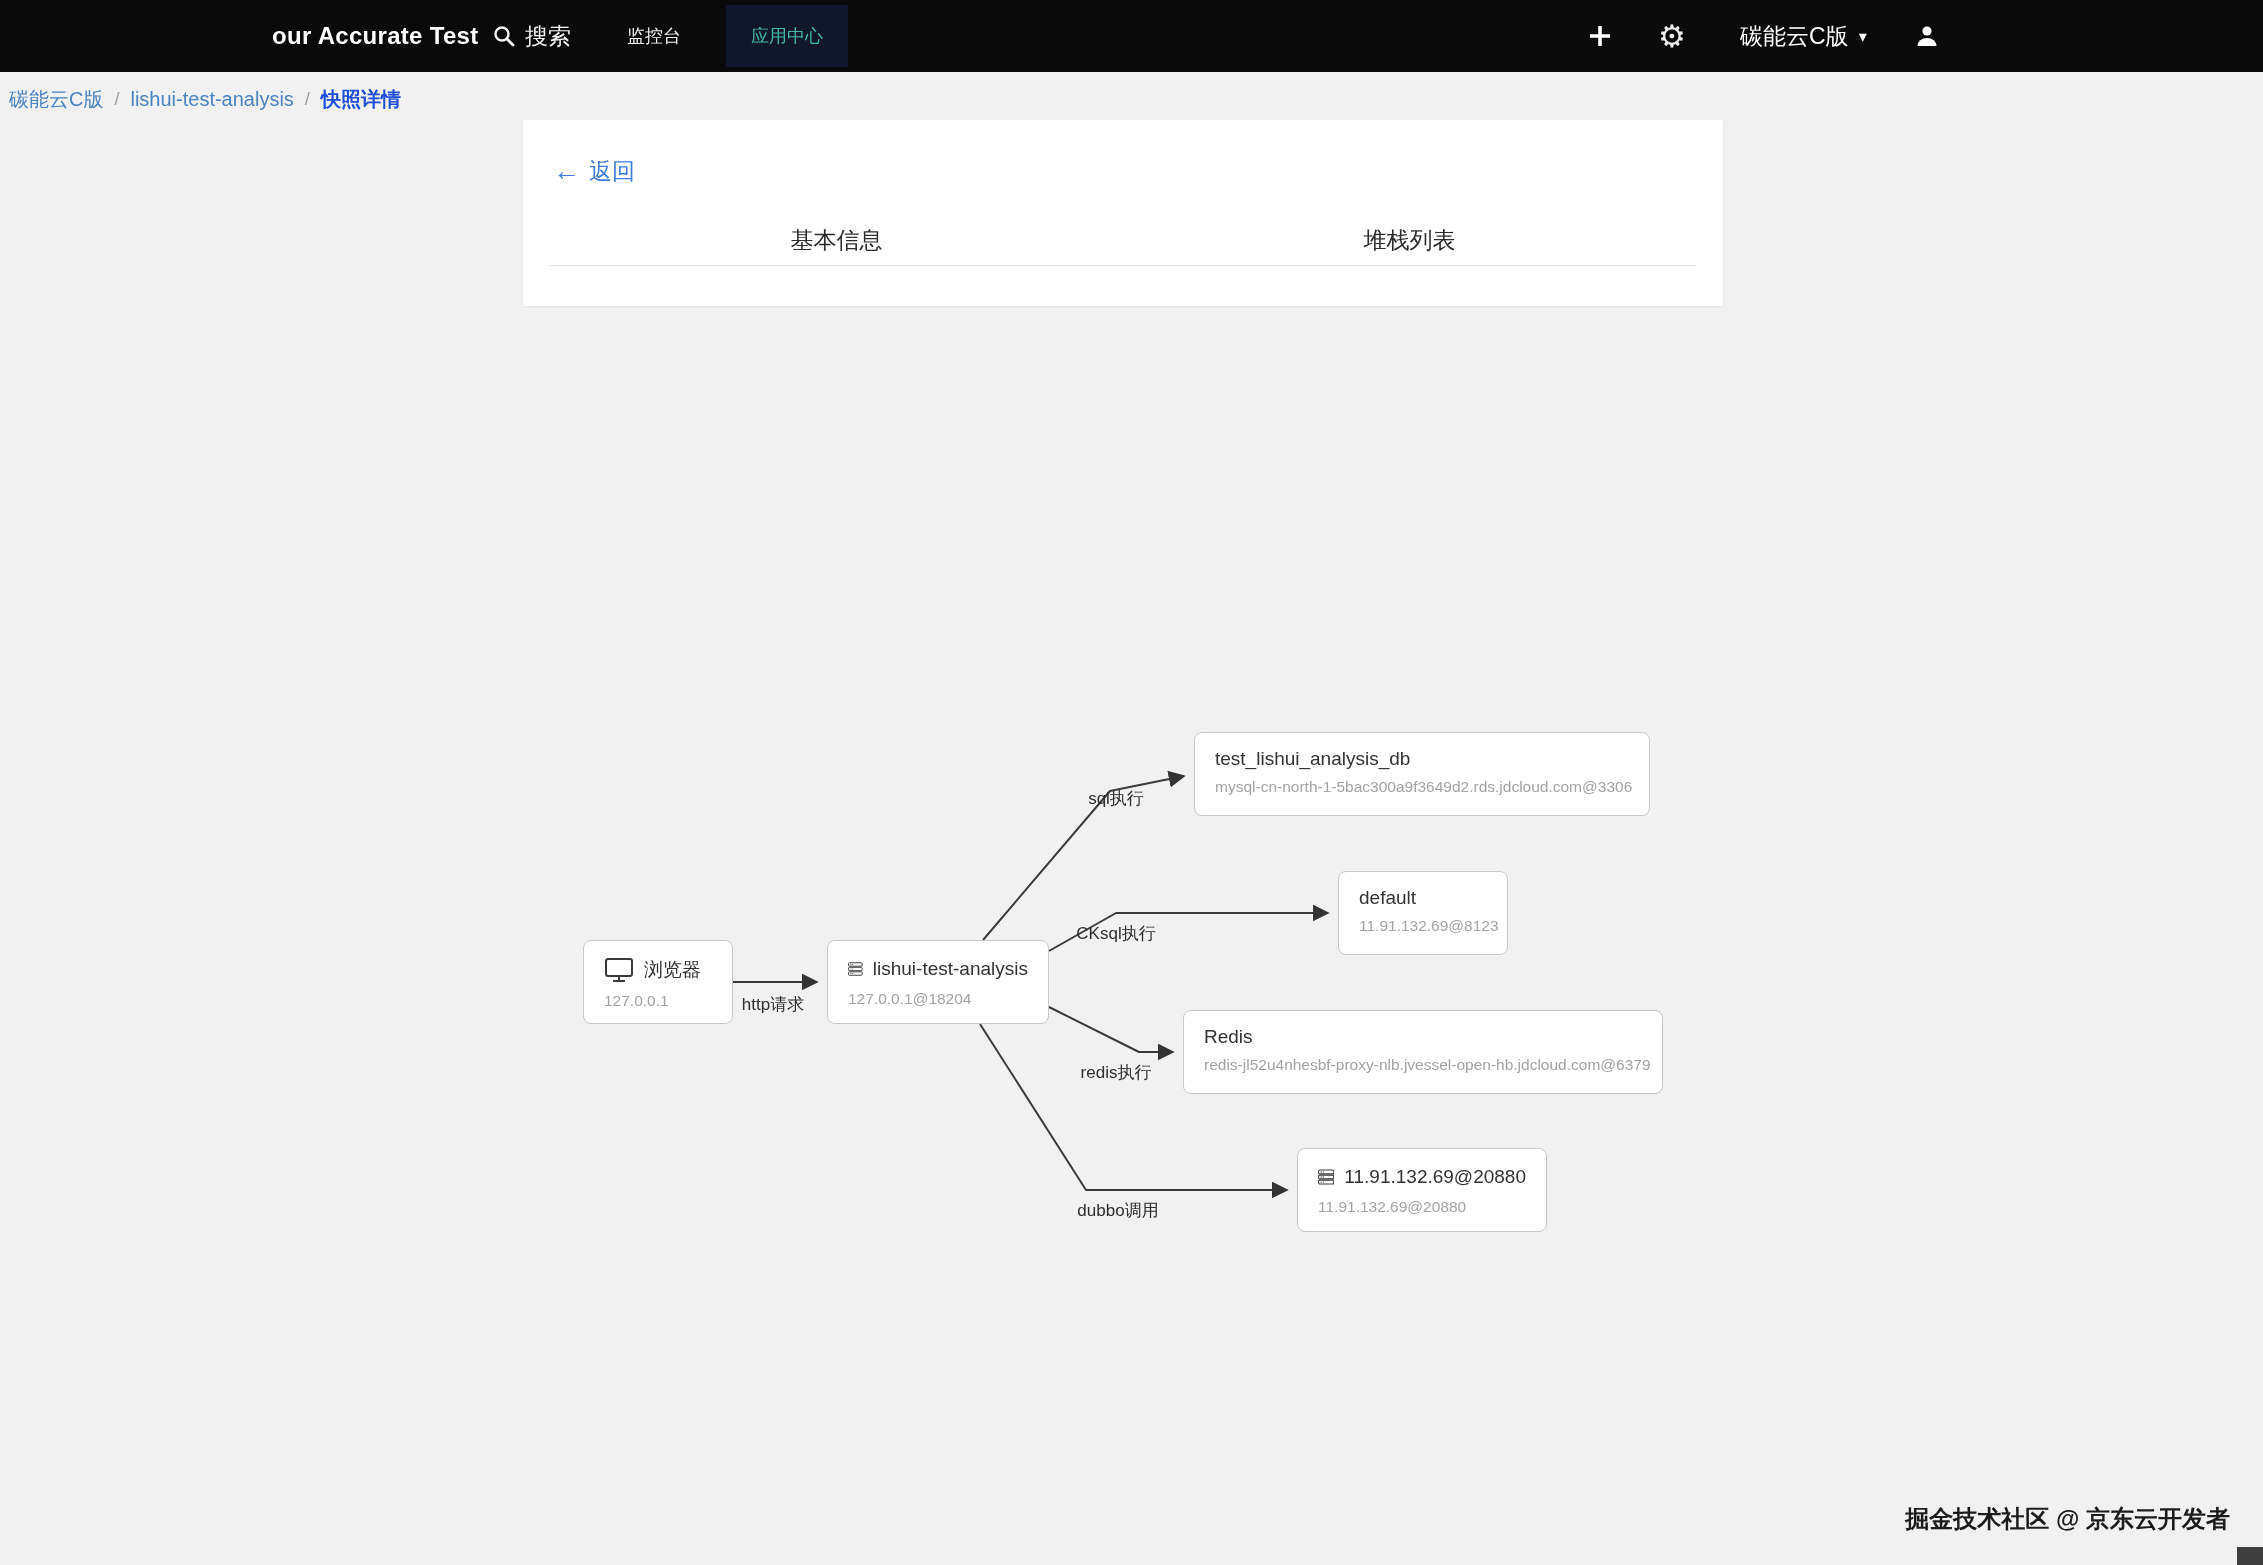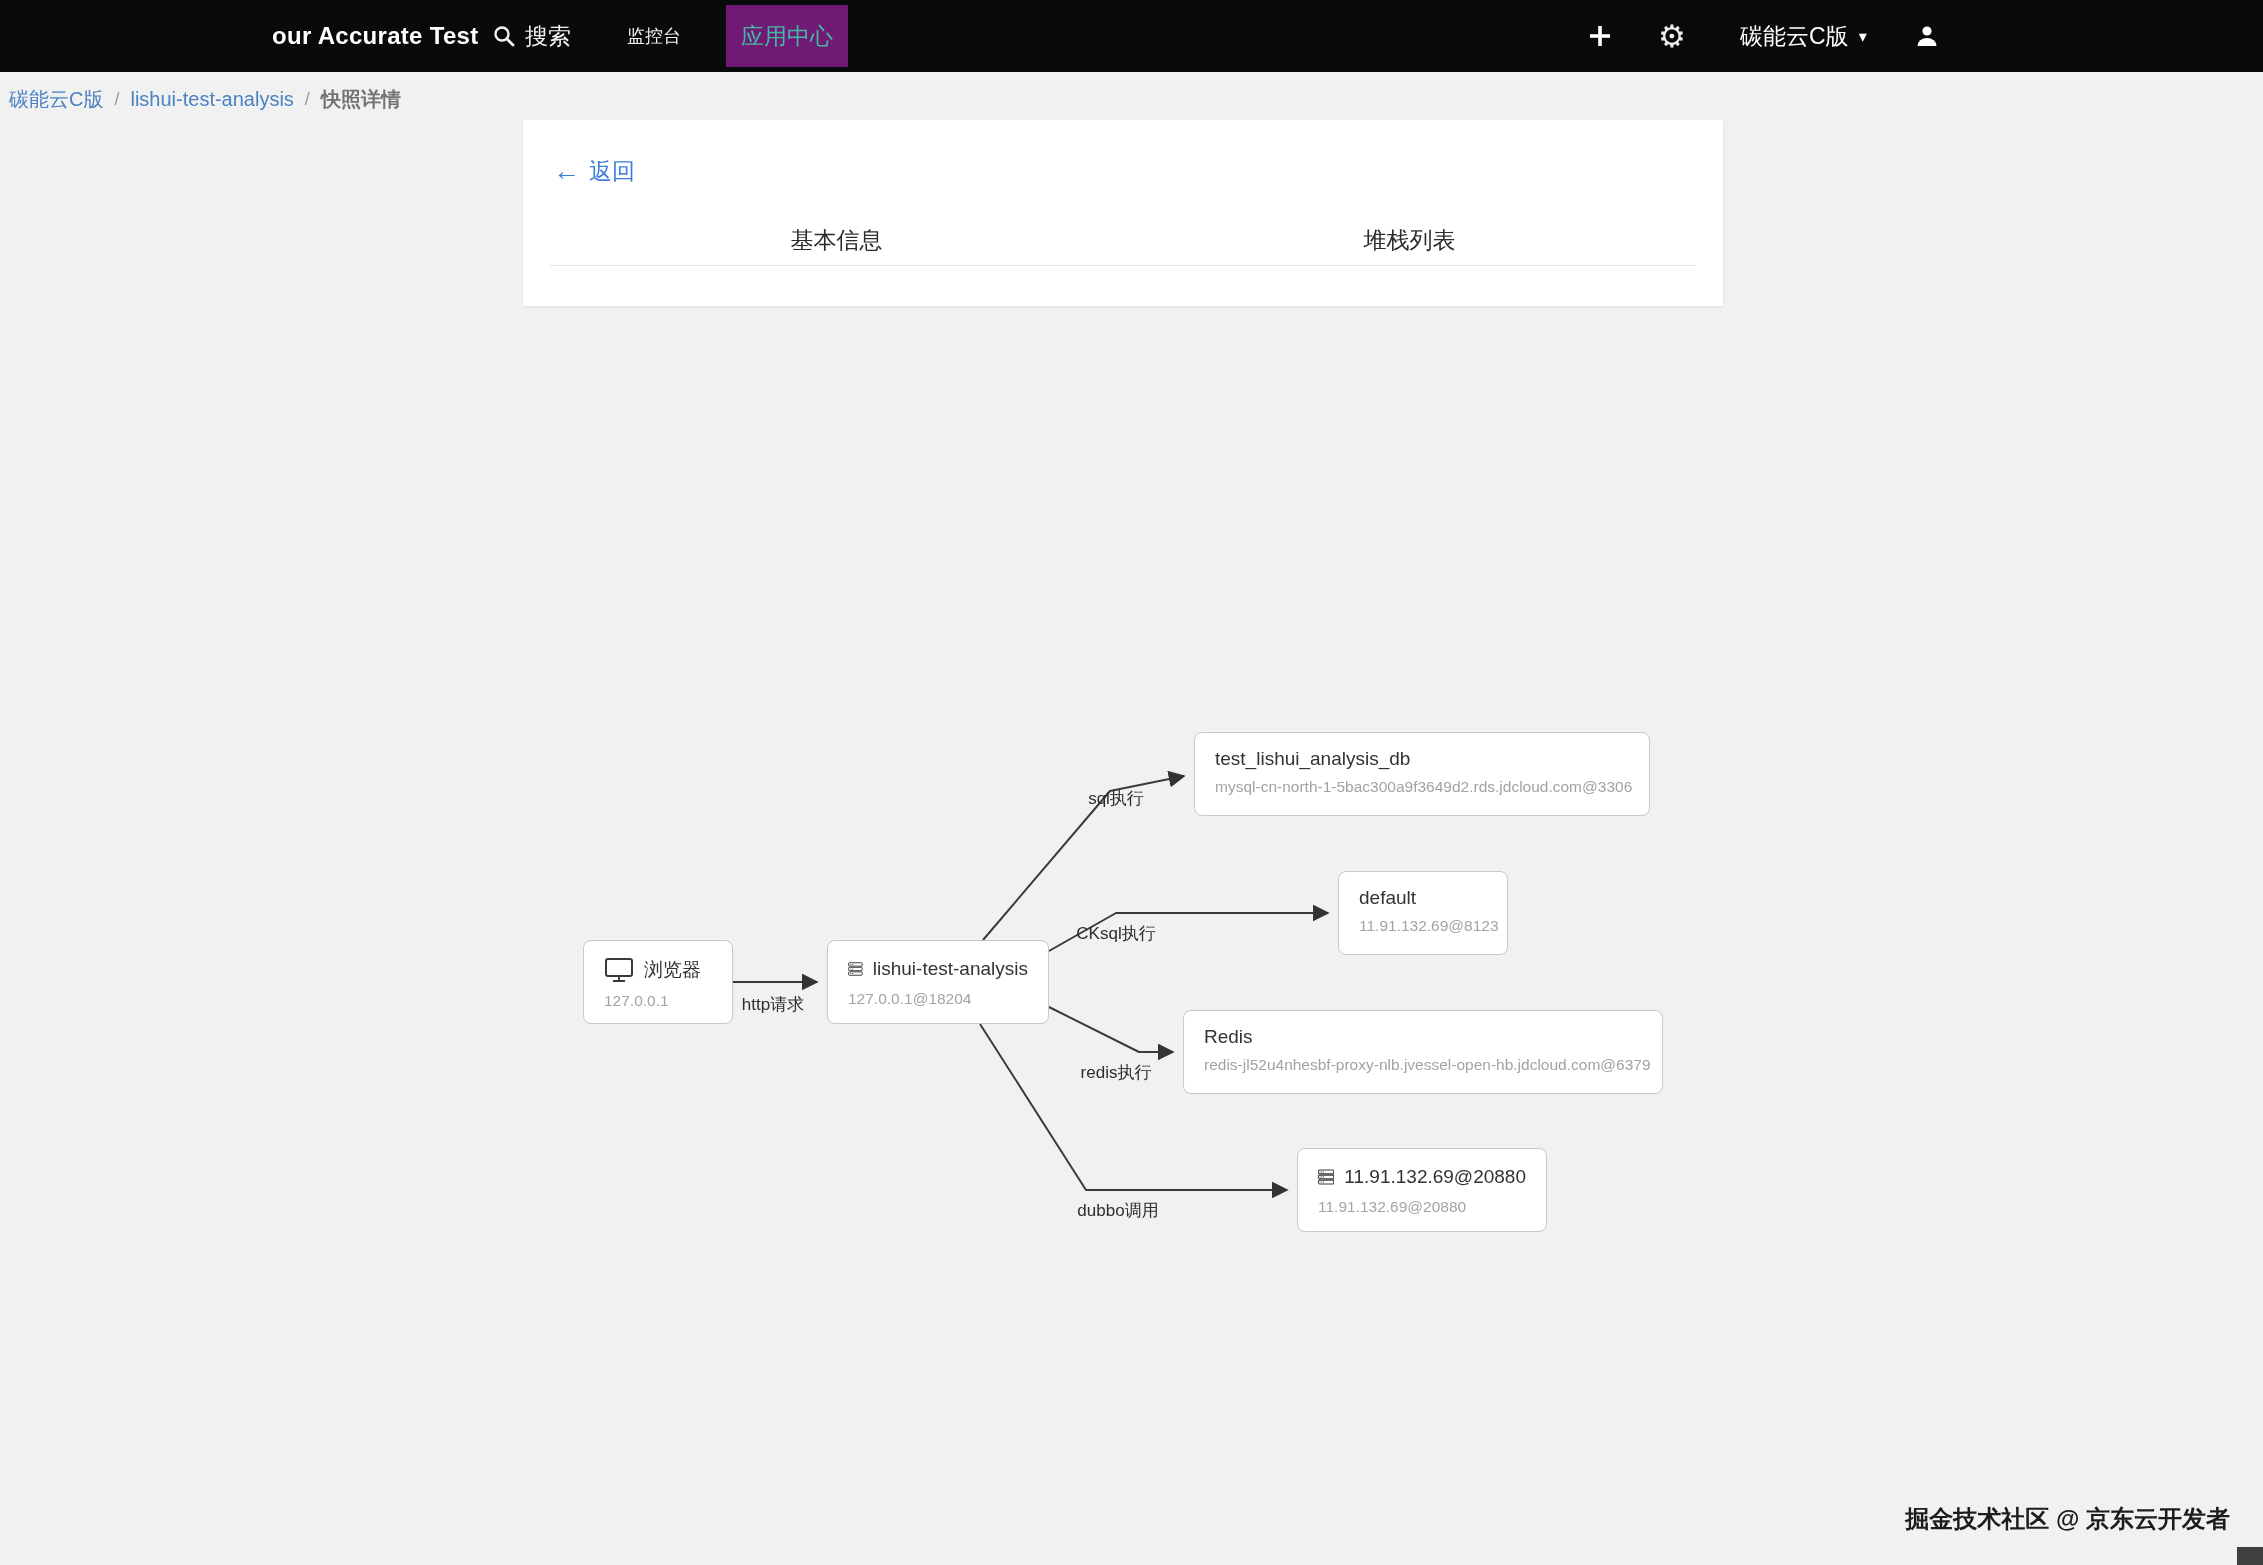--- a/index.html
+++ b/index.html
@@ -12,33 +12,33 @@
 
   
   .topbar { position:absolute; top:0; left:0; right:0; height:72px; background:#0a0a0a; z-index:30; }
   .tb-item { position:absolute; top:0; height:72px; display:flex; align-items:center; }
   .brand { left:272px; font-size:24px; font-weight:700; color:#ffffff; letter-spacing:.3px; }
   .search { left:492px; gap:9px; color:#f2f2f2; font-size:23px; cursor:pointer; }
   .nav-monitor { left:627px; color:#f2f2f2; font-size:18px; cursor:pointer;font-family:Liberation Serif, serif; }
   .nav-appcenter {
     left:726px; top:5px; height:62px; width:122px;
     display:flex; align-items:center; justify-content:center;
-    background:#701a75; color:#45b8a5; font-size:23px; cursor:pointer;
+    background:#0f172a; color:#45b8a5; font-size:18px; cursor:pointer;
   }
   .add-btn { left:1586px; cursor:pointer; }
   .settings-btn { left:1658px; cursor:pointer; color:#ededed; font-size:31px; }
   .tenant { left:1740px; gap:10px; color:#ffffff; font-size:23px; cursor:pointer; }
   .caret { font-size:16px; color:#ffffff; }
   .user-btn { left:1914px; cursor:pointer; }
 
   
   .breadcrumb { position:absolute; top:72px; left:0; right:0; height:54px; display:flex; align-items:center; padding-left:9px; font-size:20px; }
   .crumb-link { color:#4a82c3; text-decoration:none; cursor:pointer; }
   .crumb-sep { color:#9a9a9a; margin:0 11px; font-size:18px; }
-  .crumb-current { color:#737373; font-weight:700; }
+  .crumb-current { color:#1d4ed8; font-weight:700; }
 
   
   .card { position:absolute; left:523px; top:120px; width:1200px; height:186px; background:#ffffff; box-shadow:0 1px 3px rgba(0,0,0,.07); z-index:5; }
   .back { position:absolute; left:30px; top:36px; display:flex; align-items:center; gap:9px; color:#3f7ddd; font-size:23px; cursor:pointer; text-decoration:none; }
   .back-arrow { font-size:27px; line-height:1; font-weight:700; }
   .tabs { position:absolute; left:27px; right:27px; top:96px; height:50px; display:flex; border-bottom:1px solid #e3e3e3; }
   .tab { flex:1; display:flex; align-items:center; justify-content:center; font-size:23px; color:#2b2b2b; cursor:pointer; }
   .tab.active { font-weight:700; color:#101010; box-shadow:inset 0 -3px 0 #141414; }
 
   

